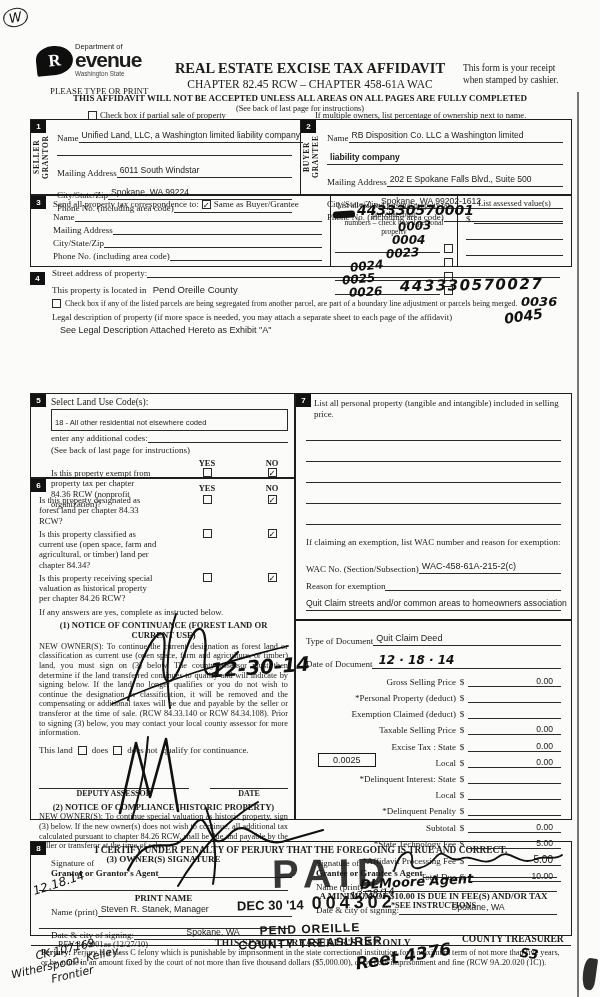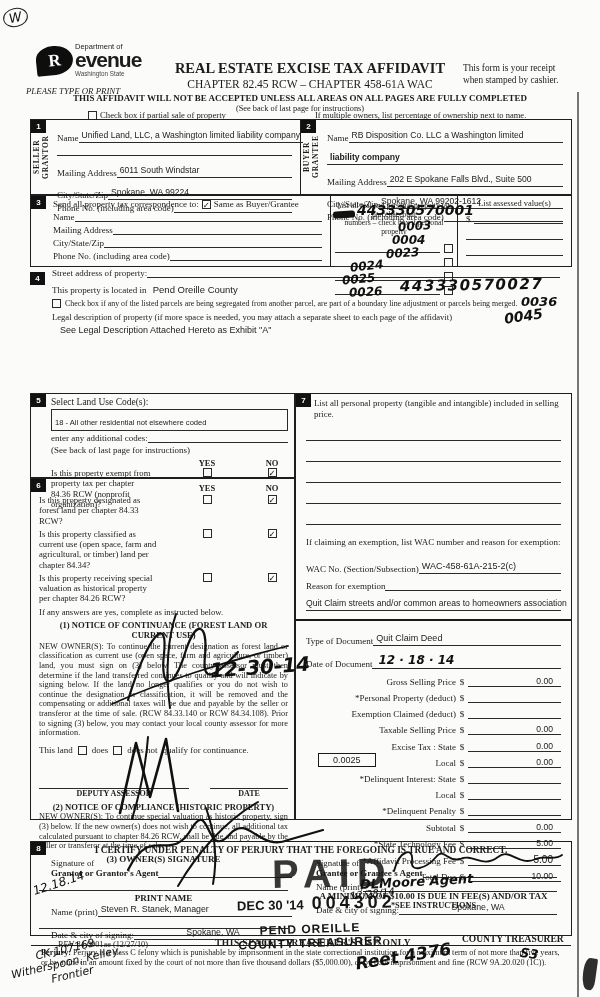--- a/index.html
+++ b/index.html
@@ -45,21 +45,21 @@
   <div class="abs" style="left:36px;top:42px;display:flex;">
     <div style="width:37px;height:29px;background:#0e0e0e;border-radius:55% 60% 60% 8%;color:#fff;
                 display:flex;align-items:center;justify-content:center;font:bold 17px 'Liberation Serif',serif;
                 transform:rotate(-6deg);margin-top:4px;">R</div>
     <div style="margin-left:2px;">
       <div class="sans" style="font-size:7.5px;">Department of</div>
       <div class="sans b" style="font-size:21px;letter-spacing:-1px;margin-top:-3px;">evenue</div>
       <div class="sans" style="font-size:6.3px;color:#444;margin-top:-2px;">Washington State</div>
     </div>
   </div>
-  <div class="abs serif" style="left:26px;top:86px;font-size:8.8px;font-style:italic;">PLEASE TYPE OR PRINT</div>
+  <div class="abs serif" style="left:50px;top:86px;font-size:8.8px;">PLEASE TYPE OR PRINT</div>
 
   <div class="abs serif b c" style="left:120px;top:60px;width:380px;font-size:14.5px;">REAL ESTATE EXCISE TAX AFFIDAVIT</div>
   <div class="abs serif c" style="left:120px;top:78px;width:380px;font-size:11.5px;">CHAPTER 82.45 RCW – CHAPTER 458-61A WAC</div>
   <div class="abs serif b c" style="left:30px;top:93px;width:540px;font-size:9px;">THIS AFFIDAVIT WILL NOT BE ACCEPTED UNLESS ALL AREAS ON ALL PAGES ARE FULLY COMPLETED</div>
   <div class="abs serif c" style="left:30px;top:104px;width:540px;font-size:8.3px;">(See back of last page for instructions)</div>
   <div class="abs serif" style="left:463px;top:63px;width:110px;font-size:9.3px;line-height:1.25;">
     <div>This form is your receipt</div>
     <div>when stamped by cashier.</div>
   </div>
   <div class="abs" style="left:88px;top:110px;font-size:8.7px;display:flex;align-items:center;gap:3px;">

